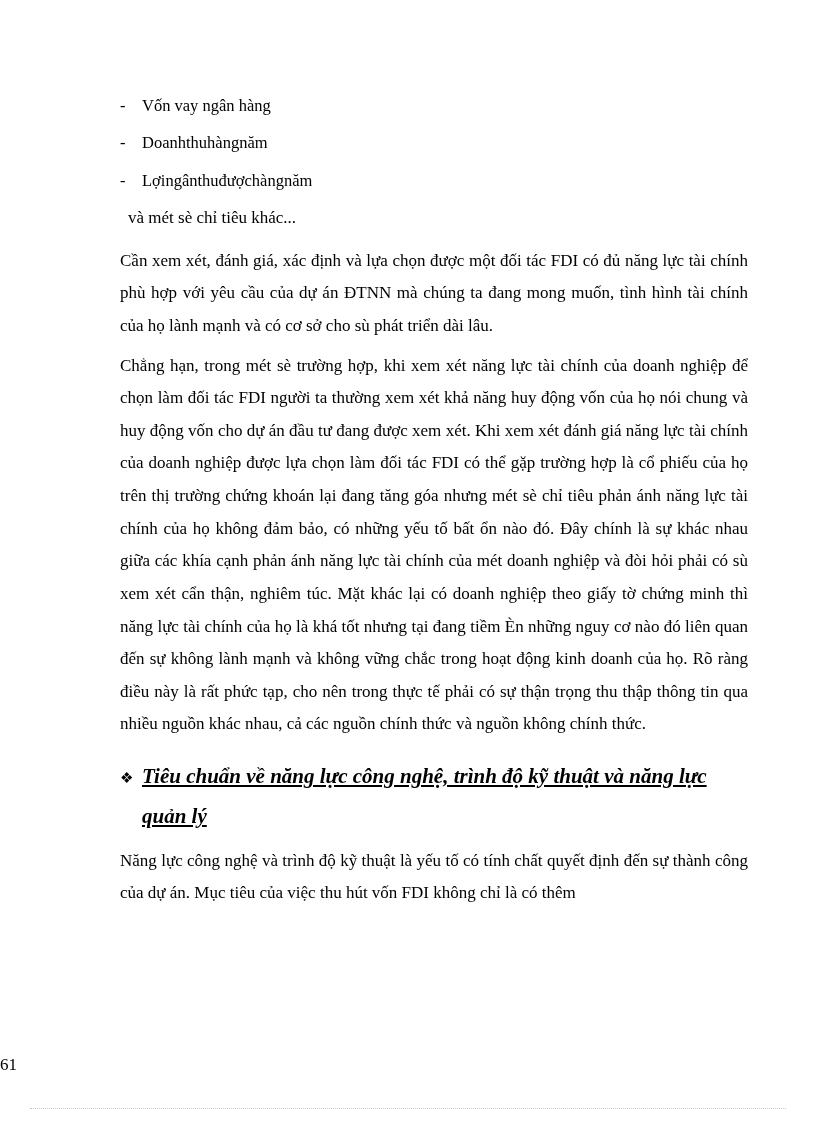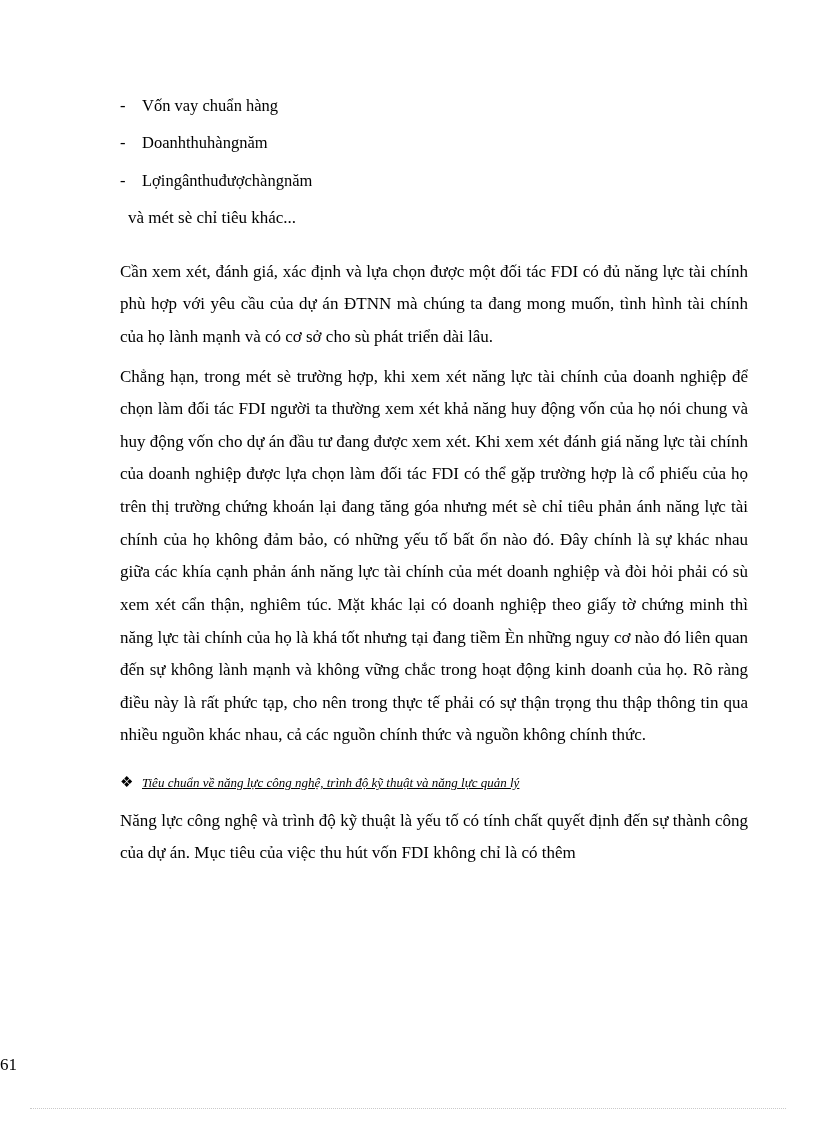--- a/index.html
+++ b/index.html
@@ -51,44 +51,44 @@
     white-space: nowrap;
   }
   p.para {
     font-size: 17px;
     line-height: 1.92;
     text-align: justify;
     margin: 0 0 7px 0;
     text-indent: 0;
   }
   p.para.lead {
-    margin-top: 21px;
+    margin-top: 10px;
   }
   p.tail {
     font-size: 17px;
     line-height: 1.92;
     text-align: left;
     margin: 0 0 7px 8px;
   }
   .heading-row {
     display: flex;
     align-items: baseline;
     margin: 16px 0 8px 0;
   }
   .heading-marker {
     font-size: 15px;
     width: 22px;
     flex: 0 0 22px;
     line-height: 1.9;
   }
   .heading-text {
-    font-weight: normal;
+    font-weight: bold;
     font-style: italic;
     text-decoration: underline;
-    font-size: 13px;
+    font-size: 21px;
     line-height: 1.9;
   }
   .page-number {
     position: absolute;
     left: 0;
     top: 1055px;
     width: 644px;
     font-size: 17px;
     font-family: Liberation Serif, serif;
   }
@@ -101,21 +101,21 @@
   }
 </style>
 </head>
 <body>
 
 <div class="page">
   <div class="content">
 
     <div class="bullet-line">
       <span class="bullet-dash">-</span>
-      <span class="bullet-text">Vốn vay chuẩn hàng</span>
+      <span class="bullet-text">Vốn vay ngân hàng</span>
     </div>
 
     <div class="bullet-line">
       <span class="bullet-dash">-</span>
       <span class="bullet-text justified">
         <span>Doanh</span>
         <span>thu</span>
         <span>hàng</span>
         <span>năm</span>
       </span>

